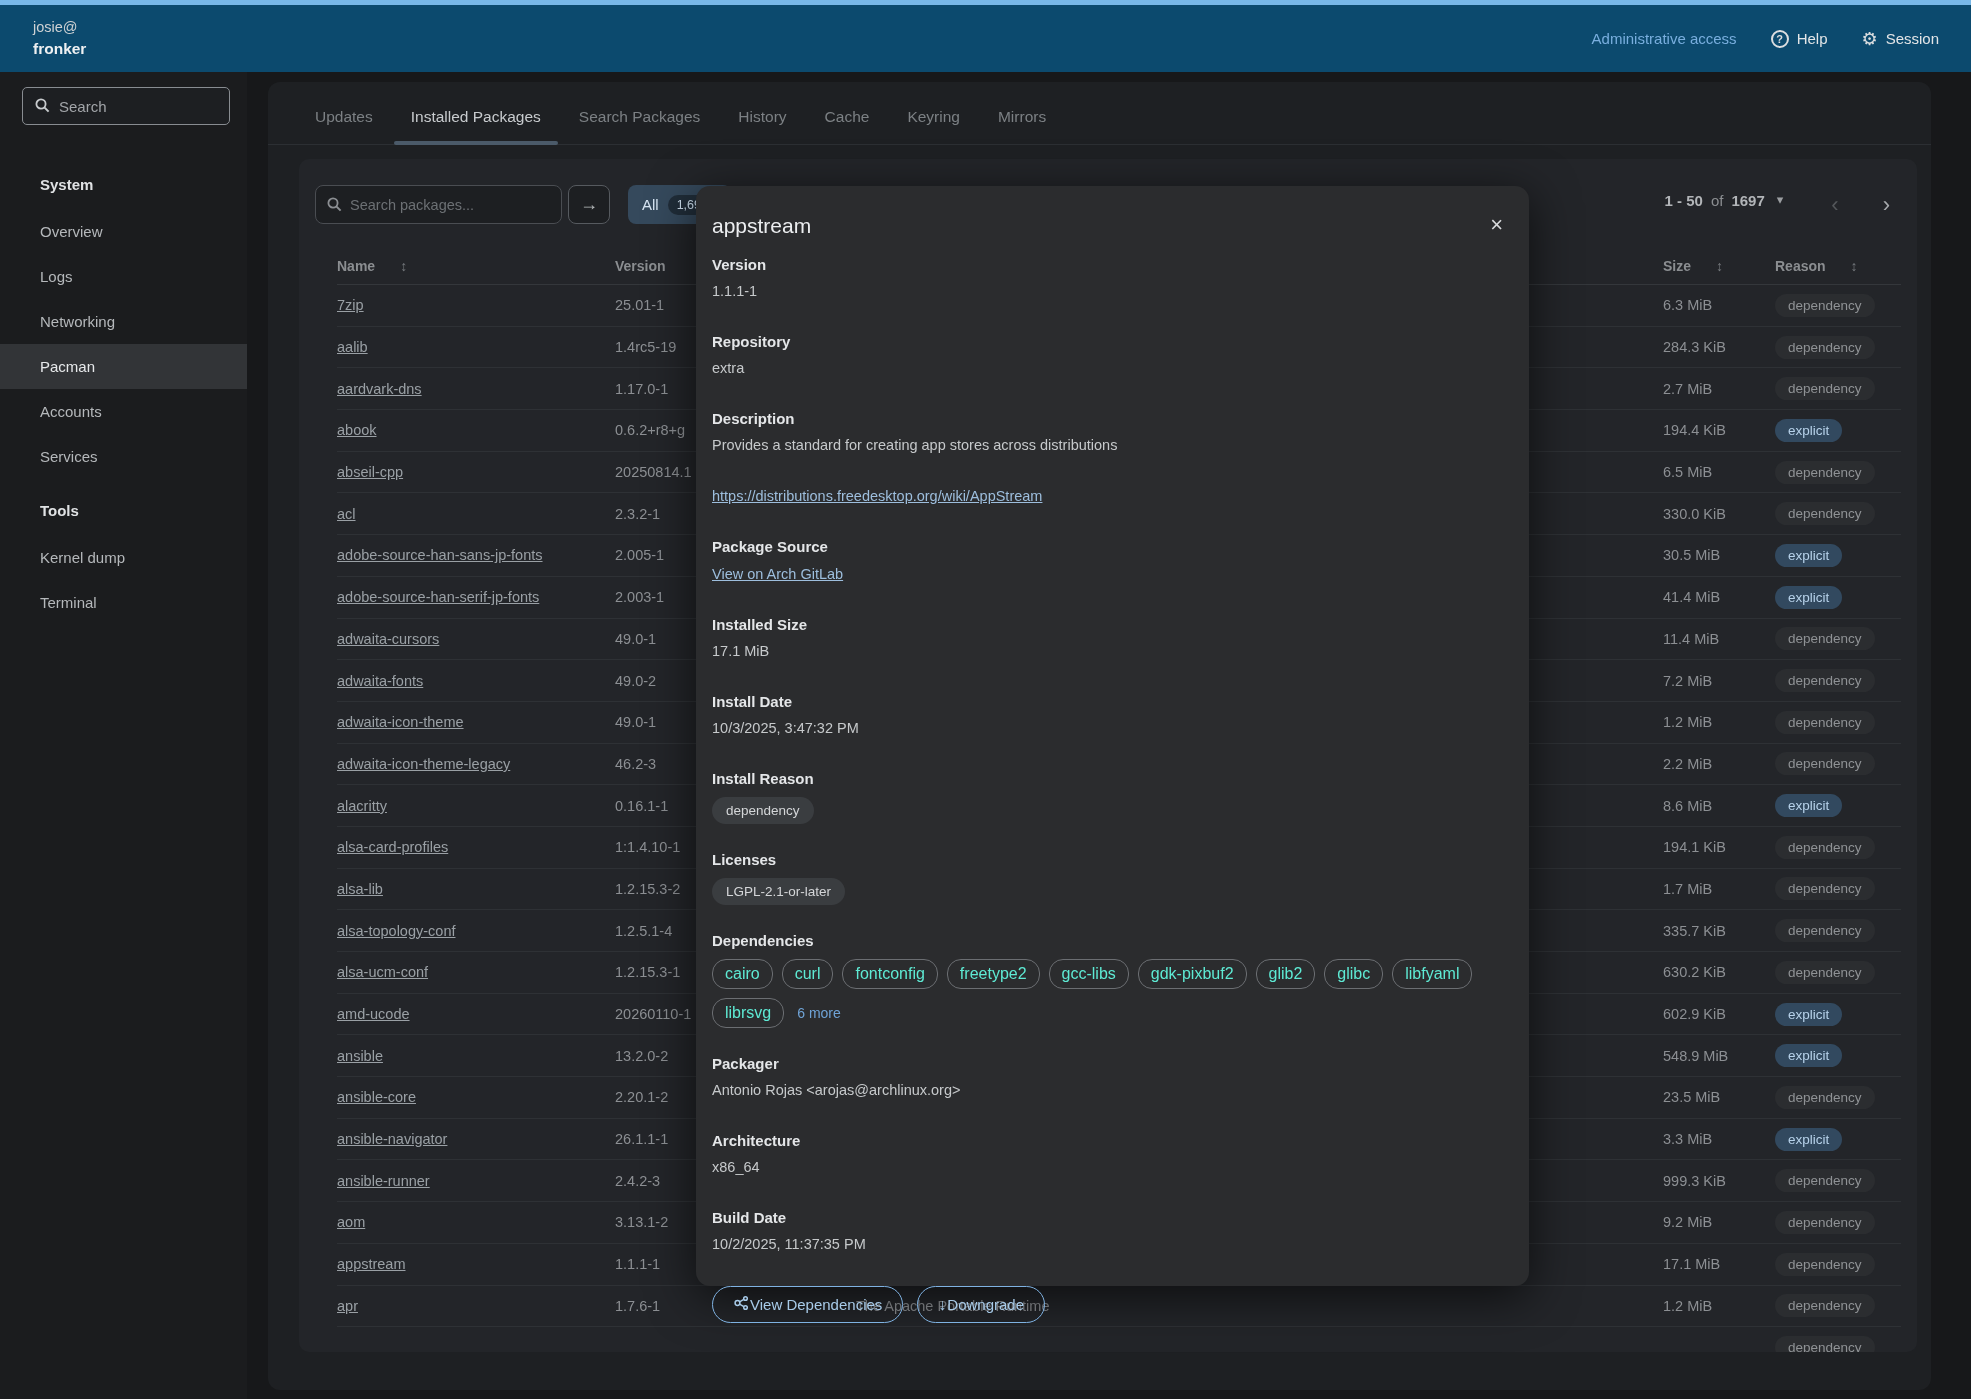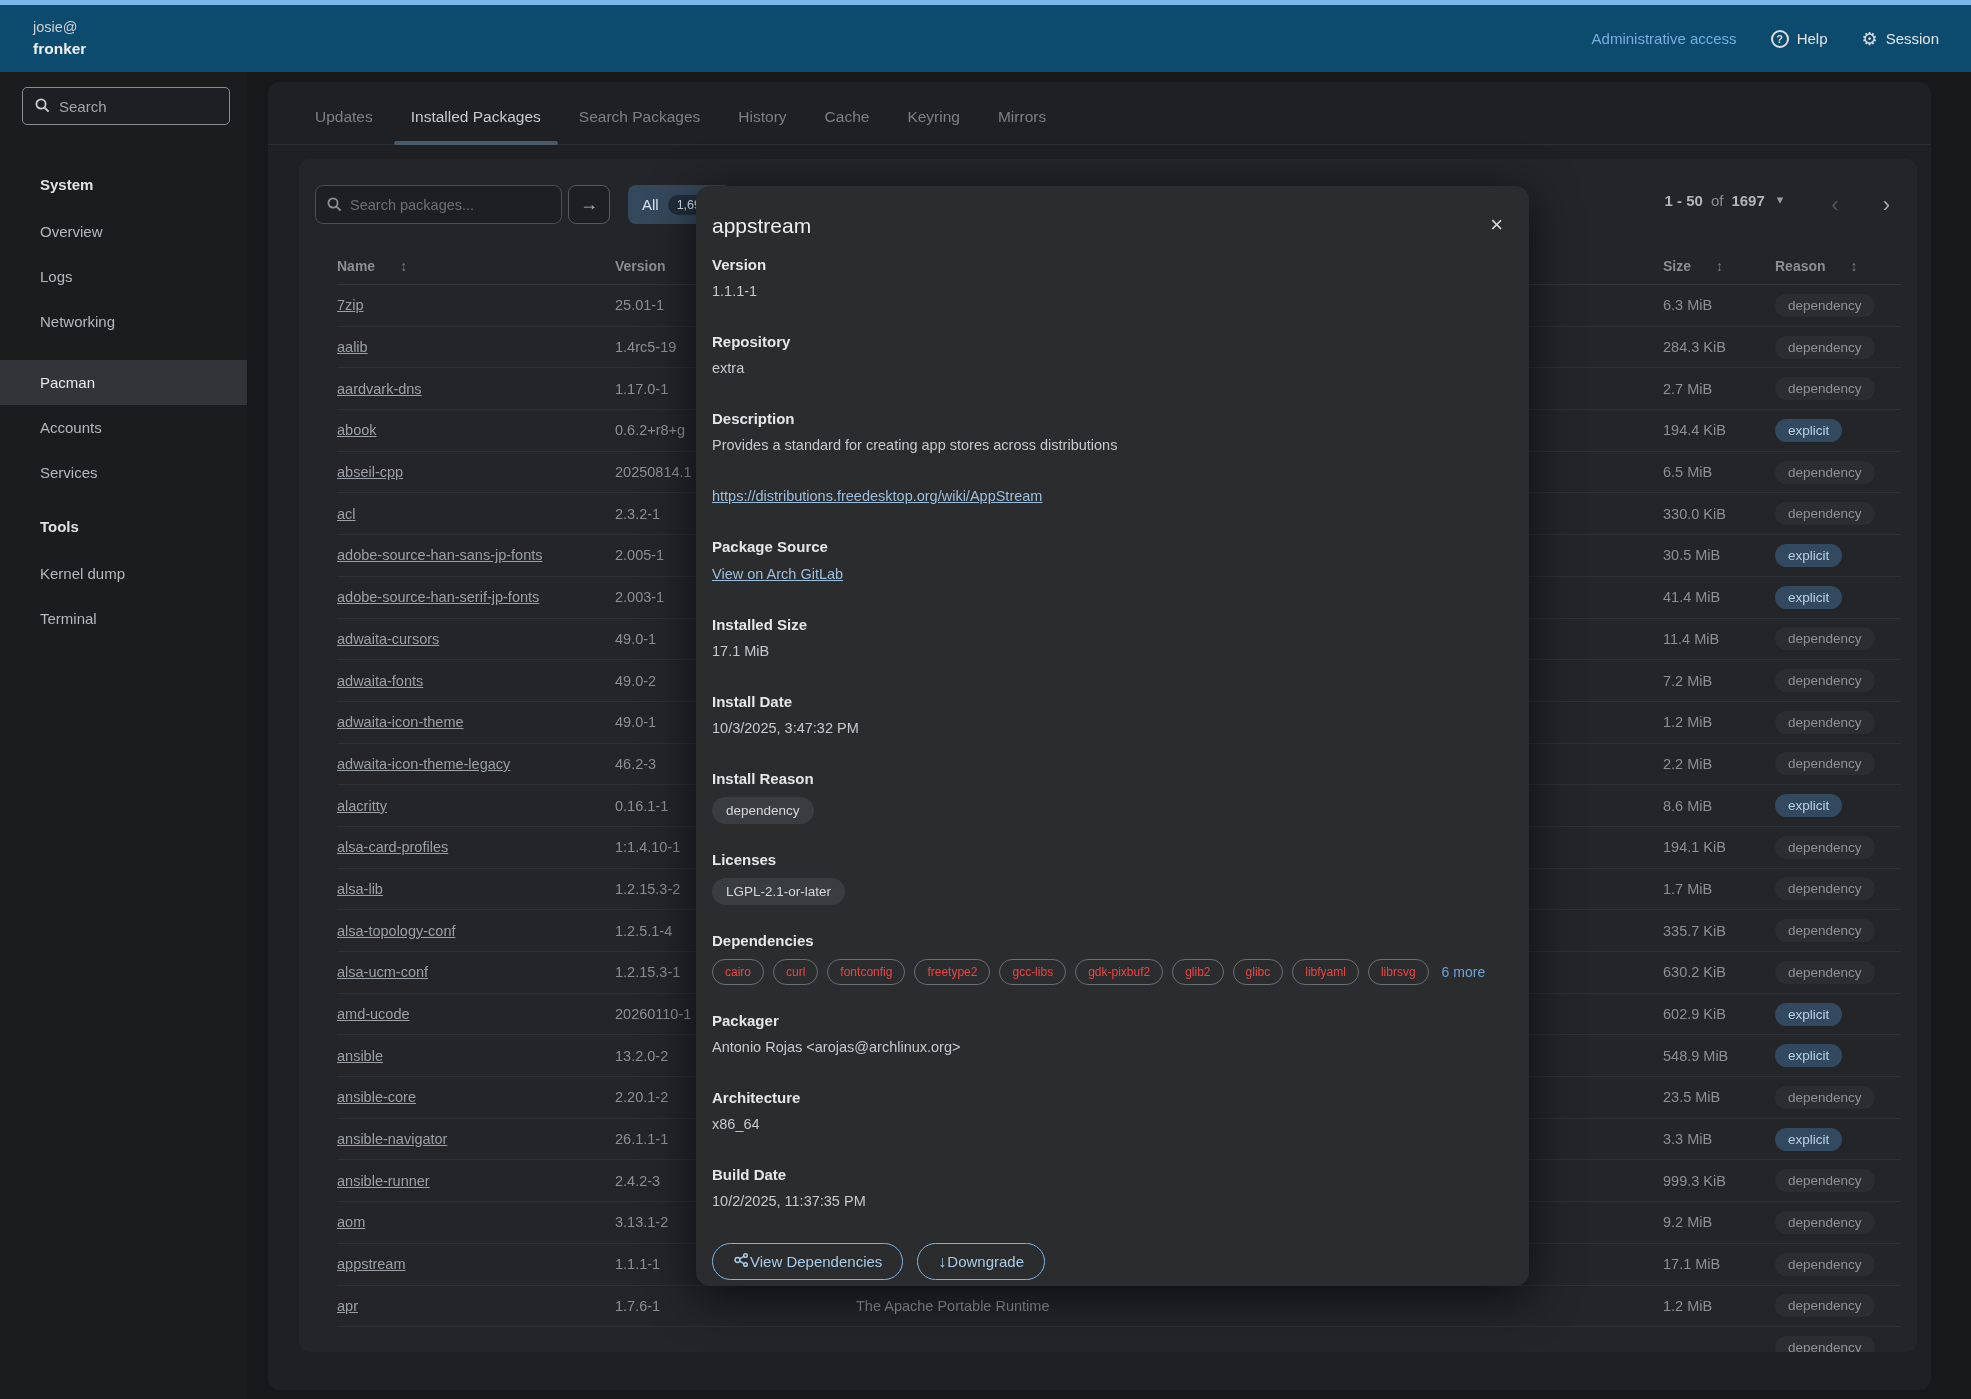--- a/index.html
+++ b/index.html
@@ -30,21 +30,21 @@
                  background:transparent; border:0; outline:none; color:#d6d8da; font-size:15px;
                  font-family:"Liberation Sans",sans-serif; }
   .side-search input::placeholder { color:#a2a5a9; }
   .search-glyph { position:absolute; left:11px; top:9px; }
   .side-nav { position:absolute; left:0; top:90px; width:100%; list-style:none; }
   .side-nav li { height:45px; display:flex; align-items:center; padding-left:40px;
                  font-size:15px; color:#b5b8bb; cursor:pointer; }
   .side-nav li.heading { font-weight:700; color:#e0e2e4; font-size:15px; cursor:default; }
   .side-nav li.heading + li { margin-top:2px; }
   .side-nav li.gap-top { margin-top:9px; }
-  .side-nav li.active { background:#323437; color:#e6e8ea;margin-top:16px; }
+  .side-nav li.active { background:#323437; color:#e6e8ea; }
 
   
   .content-card { position:absolute; left:268px; top:82px; width:1663px; height:1308px;
                   background:#1e2023; border-radius:12px; }
   .tabs { display:flex; padding:12px 0 0 28px; border-bottom:1px solid #2c2f33; list-style:none; }
   .tab { padding:14px 19px 18px 19px; font-size:15.5px; color:#7c8084; cursor:pointer; position:relative; }
   .tab.active { color:#c8cbce; }
   .tab.active:after { content:""; position:absolute; left:2px; right:2px; bottom:-1px; height:4px;
                       background:#4b5a69; border-radius:2px; }
 
@@ -96,22 +96,22 @@
   .modal-title { font-size:21px; font-weight:500; color:#eceef0; margin-bottom:18px; }
   .modal-close { position:absolute; right:26px; top:28px; background:none; border:0; color:#d8dadc;
                  font-size:22px; cursor:pointer; line-height:1; }
   .m-label { font-size:15px; font-weight:700; color:#e4e6e8; margin-bottom:10px; }
   .m-text  { font-size:14.5px; color:#c6c9cb; margin-bottom:34px; }
   .m-link  { font-size:14.5px; color:#9dbedd; text-decoration:underline; cursor:pointer;
              margin-bottom:34px; display:inline-block; }
   .m-linkrow { margin-bottom:0; }
   .m-pillrow { margin-bottom:27px; display:flex; align-items:center; gap:9px; flex-wrap:wrap; }
   .m-pill-filled { background:#3a3d40; color:#d4d6d8; padding:6px 14px; border-radius:15px; font-size:13.5px; }
-  .m-pill-outline { border:1px solid #6b6e72; color:#ef4444; padding:5px 12px; border-radius:14px;
-                    font-size:12px; background:transparent; }
+  .m-pill-outline { border:1px solid #6b6e72; color:#5eead4; padding:5px 12px; border-radius:14px;
+                    font-size:16px; background:transparent; }
   .more-link { color:#6fa3d6; font-size:14px; cursor:pointer; margin-left:4px; }
   .m-buttons { display:flex; gap:14px; margin-top:14px; }
   .m-btn { display:flex; align-items:center; gap:1px; border:1px solid #7fb2e2; color:#a8cbe9;
            background:transparent; padding:8px 20px; border-radius:20px; font-size:15px;
            font-family:Liberation Sans, sans-serif; cursor:pointer; height:37px; }
   .dl-glyph { font-size:16px; color:#a8cbe9; }
   .linkblock { display:block; }
 </style>
 </head>
 <body>

